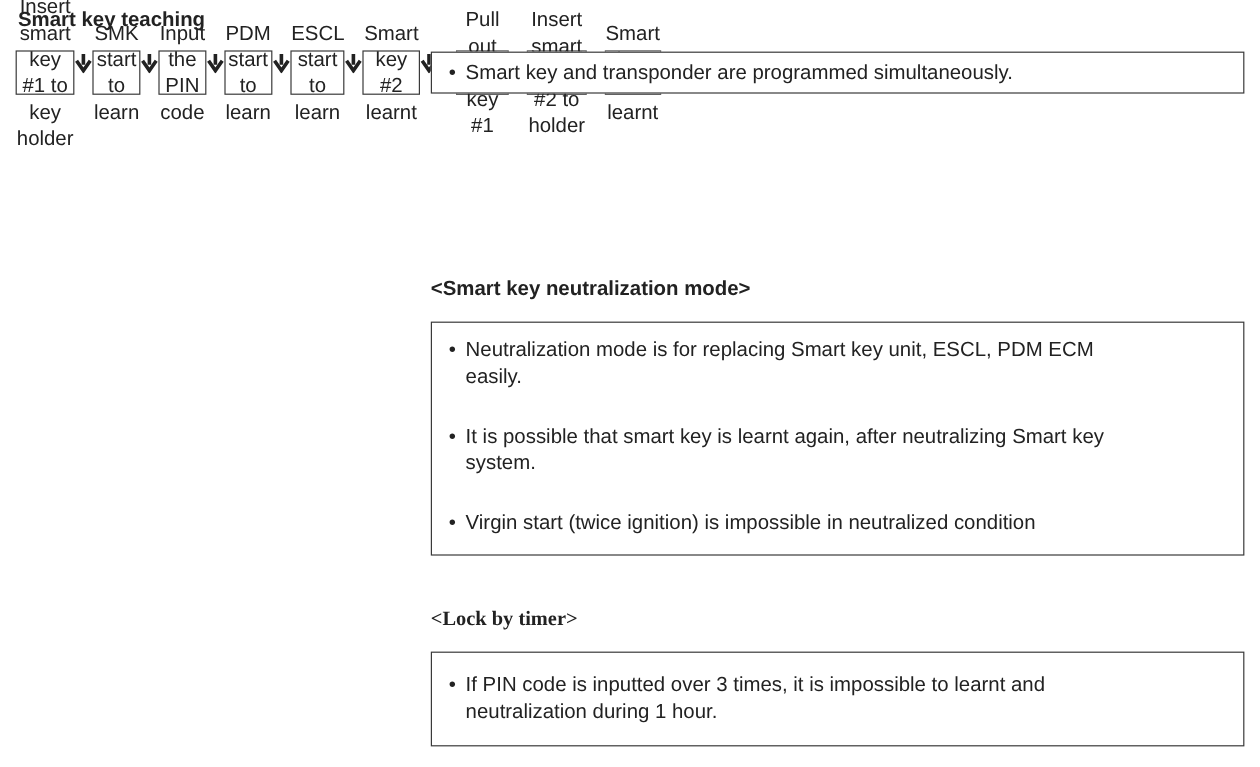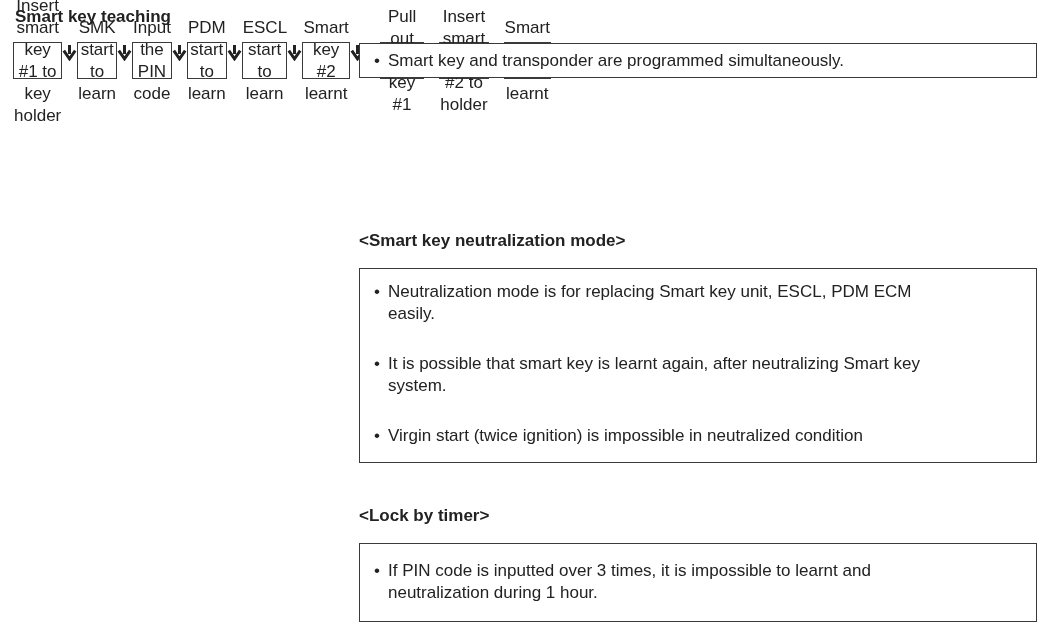--- a/index.html
+++ b/index.html
@@ -86,21 +86,21 @@
   .note-heading {
     position: absolute;
     left: 359px;
     width: 678px;
     text-align: left;
     font-size: 17px;
     font-weight: bold;
     line-height: 20px;
   }
   .heading-neutralization { top: 231px; }
-  .heading-lock { top: 506px; }
+  .heading-lock { top: 506px; font-family: Liberation Serif, serif; }
 
   .bullet {
     display: flex;
     align-items: flex-start;
   }
   .note-b .bullet { margin-bottom: 28px; }
   .bullet .dot {
     flex: none;
     width: 14px;
   }

